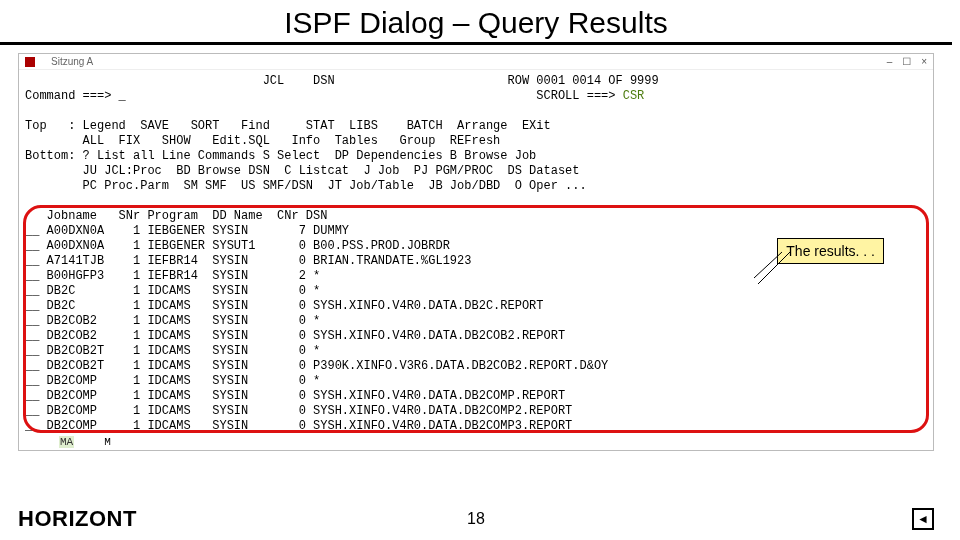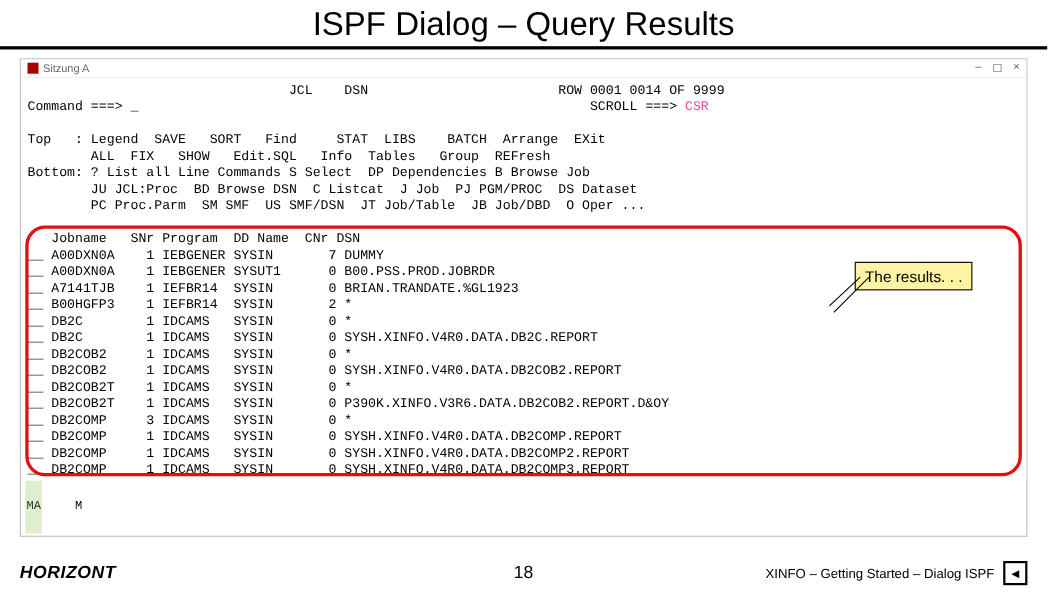--- a/index.html
+++ b/index.html
@@ -2,33 +2,33 @@
 <html><head>
 <meta charset="utf-8">
 <style>
   * { box-sizing: border-box; margin: 0; padding: 0; }
   html, body { width: 960px; height: 540px; font-family: Arial, sans-serif; background: #fff; overflow: hidden; }
   .slide { width: 952px; height: 540px; position: relative; display: flex; flex-direction: column; }
   .title { font-size: 30px; text-align: center; padding: 6px 0 2px; color: #000; }
   .rule { height: 3px; background: #000; margin: 0 0 8px 0; }
   .term-wrap { margin: 0 18px; border: 1px solid #bbb; position: relative; flex: 0 0 auto; }
   .term-titlebar { display: flex; align-items: center; padding: 2px 6px; font-size: 10px; color: #666; background: #fff; border-bottom: 1px solid #eee; }
-  .term-titlebar .tb-left { display: flex; align-items: center; gap: 4px; }
+  .term-titlebar .tb-left { display: flex; align-items: center; gap: 16px; }
   .term-titlebar .tb-icon { width: 10px; height: 10px; background: #a00; display: inline-block; }
   .term-titlebar .tb-right { margin-left: auto; display: flex; gap: 10px; font-size: 10px; color: #555; }
   .term { font-family: "Courier New", monospace; font-size: 12px; line-height: 15px; white-space: pre; color: #000; padding: 4px 6px 2px; background: #fff; }
-  .csr { color: #ec4899; }
+  .csr { color: #4d7c0f; }
   .databox { position: absolute; border: 3px solid #d11; border-radius: 18px; pointer-events: none; }
   .callout { position: absolute; background: #fff4a3; border: 1px solid #000; padding: 4px 8px; font-size: 14px; }
   .statusbar { display: flex; align-items: center; padding: 0 4px 2px; }
-  .status-chip { font-family: "Courier New", monospace; font-size: 11px; background: #dfeecf; color: #333; padding: 18px 1px; }
+  .status-chip { font-family: "Courier New", monospace; font-size: 11px; background: #dfeecf; color: #333; padding: 0 1px; margin-left: 36px; }
   .status-spacer { width: 30px; }
   .status-m { font-family: "Courier New", monospace; font-size: 11px; color: #000; }
   .footer { position: absolute; bottom: 8px; left: 0; right: 0; display: flex; align-items: center; padding: 0 18px; font-size: 13px; }
-  .footer .brand { font-weight: bold; letter-spacing: 0.5px; color: #000; font-size: 16px; font-style: italic; }
+  .footer .brand { font-weight: bold; letter-spacing: 0.5px; color: #000; font-size: 22px; }
   .footer .pnum { position: absolute; left: 50%; transform: translateX(-50%); font-size: 16px; color: #000; }
   .footer .right { margin-left: auto; font-size: 12px; color: #000; display: flex; align-items: center; gap: 8px; }
   .nav-icon { width: 22px; height: 22px; border: 2px solid #000; display: inline-flex; align-items: center; justify-content: center; font-size: 12px; }
 </style>
 </head>
 <body>
 
 <div class="slide">
 
   <div class="title">ISPF Dialog – Query Results</div>
@@ -60,21 +60,21 @@
 <span>__ A00DXN0A    1 IEBGENER SYSIN       7 DUMMY</span>
 <span>__ A00DXN0A    1 IEBGENER SYSUT1      0 B00.PSS.PROD.JOBRDR</span>
 <span>__ A7141TJB    1 IEFBR14  SYSIN       0 BRIAN.TRANDATE.%GL1923</span>
 <span>__ B00HGFP3    1 IEFBR14  SYSIN       2 *</span>
 <span>__ DB2C        1 IDCAMS   SYSIN       0 *</span>
 <span>__ DB2C        1 IDCAMS   SYSIN       0 SYSH.XINFO.V4R0.DATA.DB2C.REPORT</span>
 <span>__ DB2COB2     1 IDCAMS   SYSIN       0 *</span>
 <span>__ DB2COB2     1 IDCAMS   SYSIN       0 SYSH.XINFO.V4R0.DATA.DB2COB2.REPORT</span>
 <span>__ DB2COB2T    1 IDCAMS   SYSIN       0 *</span>
 <span>__ DB2COB2T    1 IDCAMS   SYSIN       0 P390K.XINFO.V3R6.DATA.DB2COB2.REPORT.D&amp;OY</span>
-<span>__ DB2COMP     3 IDCAMS   SYSIN       0 *</span>
+<span>__ DB2COMP     1 IDCAMS   SYSIN       0 *</span>
 <span>__ DB2COMP     1 IDCAMS   SYSIN       0 SYSH.XINFO.V4R0.DATA.DB2COMP.REPORT</span>
 <span>__ DB2COMP     1 IDCAMS   SYSIN       0 SYSH.XINFO.V4R0.DATA.DB2COMP2.REPORT</span>
 <span>__ DB2COMP     1 IDCAMS   SYSIN       0 SYSH.XINFO.V4R0.DATA.DB2COMP3.REPORT</span></div>
 
     <div class="statusbar">
       <span class="status-chip">MA</span>
       <span class="status-spacer"></span>
       <span class="status-m">M</span>
     </div>
 
@@ -86,18 +86,17 @@
   </div>
   <svg style="position:absolute; right:160px; top:250px; width:40px; height:40px;">
     <polyline points="38,2 6,34" stroke="#000" stroke-width="1" fill="none"></polyline>
     <polyline points="30,2 2,28" stroke="#000" stroke-width="1" fill="none"></polyline>
   </svg>
 
   <div class="footer">
     <span class="brand">HORIZONT</span>
     <span class="pnum">18</span>
     <span class="right">
-      <span>XINFO – Getting Started – Dialog ISPF</span>
       <span class="nav-icon">◄</span>
     </span>
   </div>
 
 </div>
 
 </body></html>

